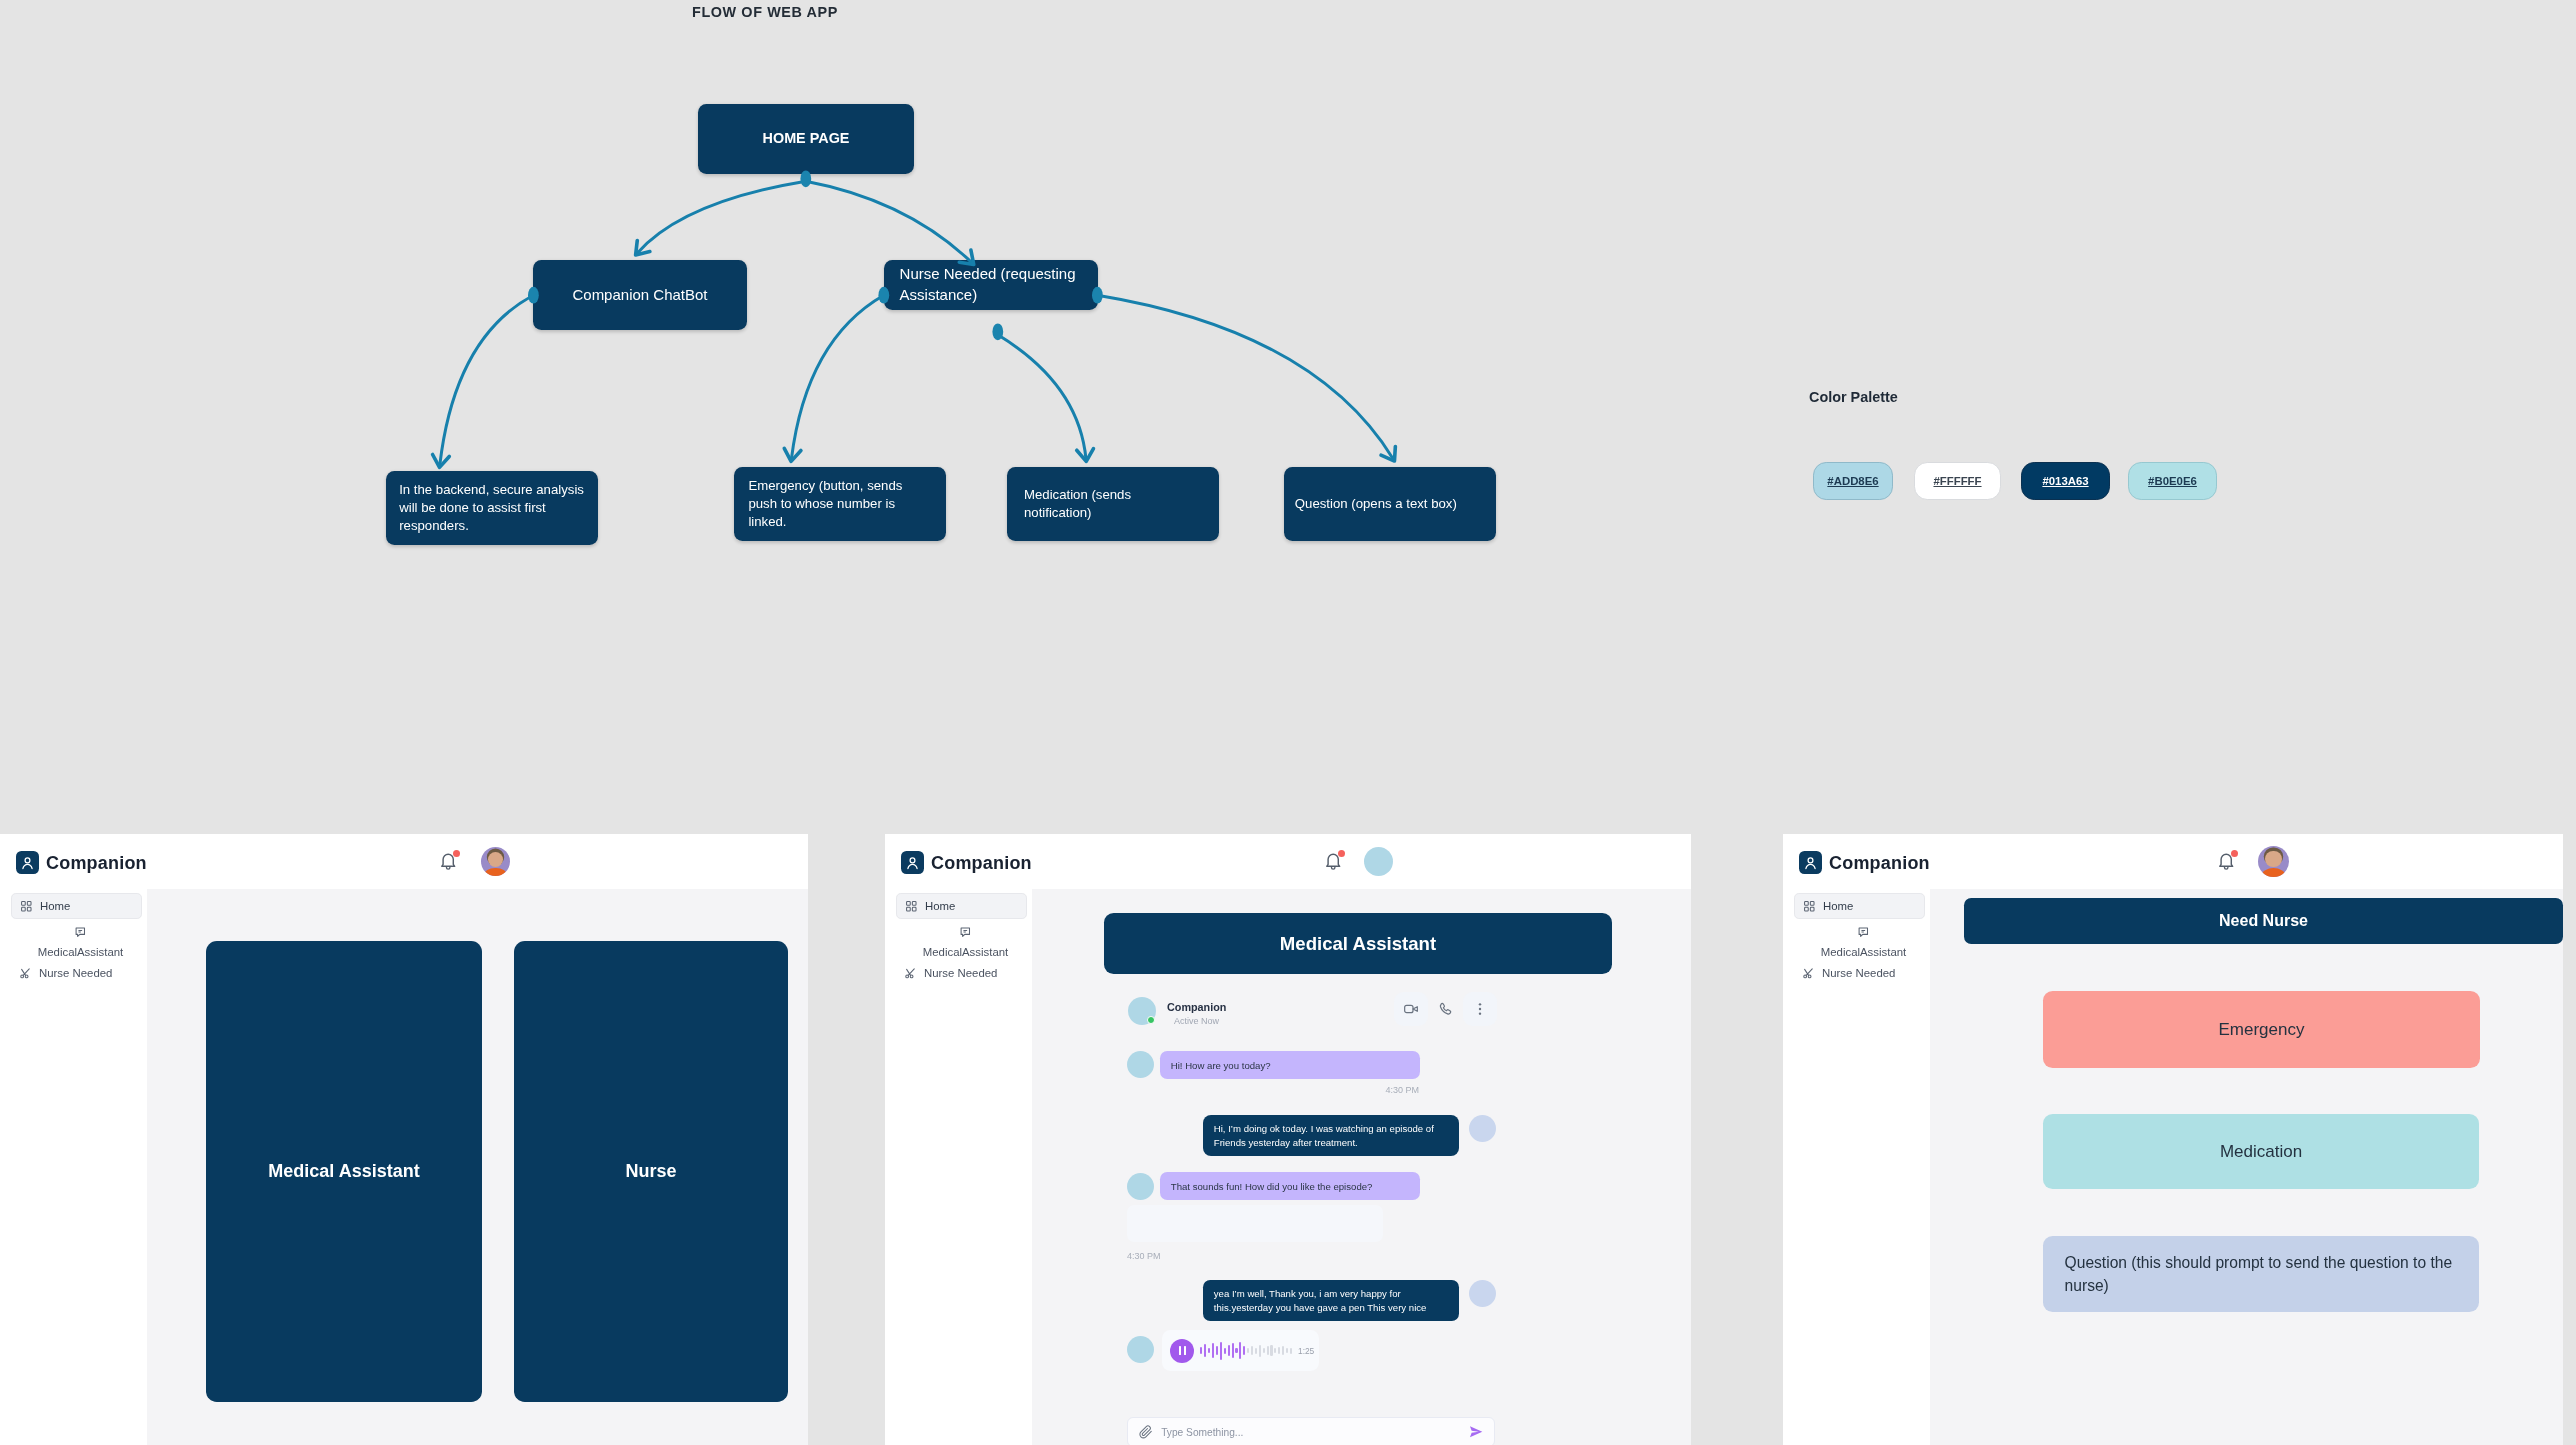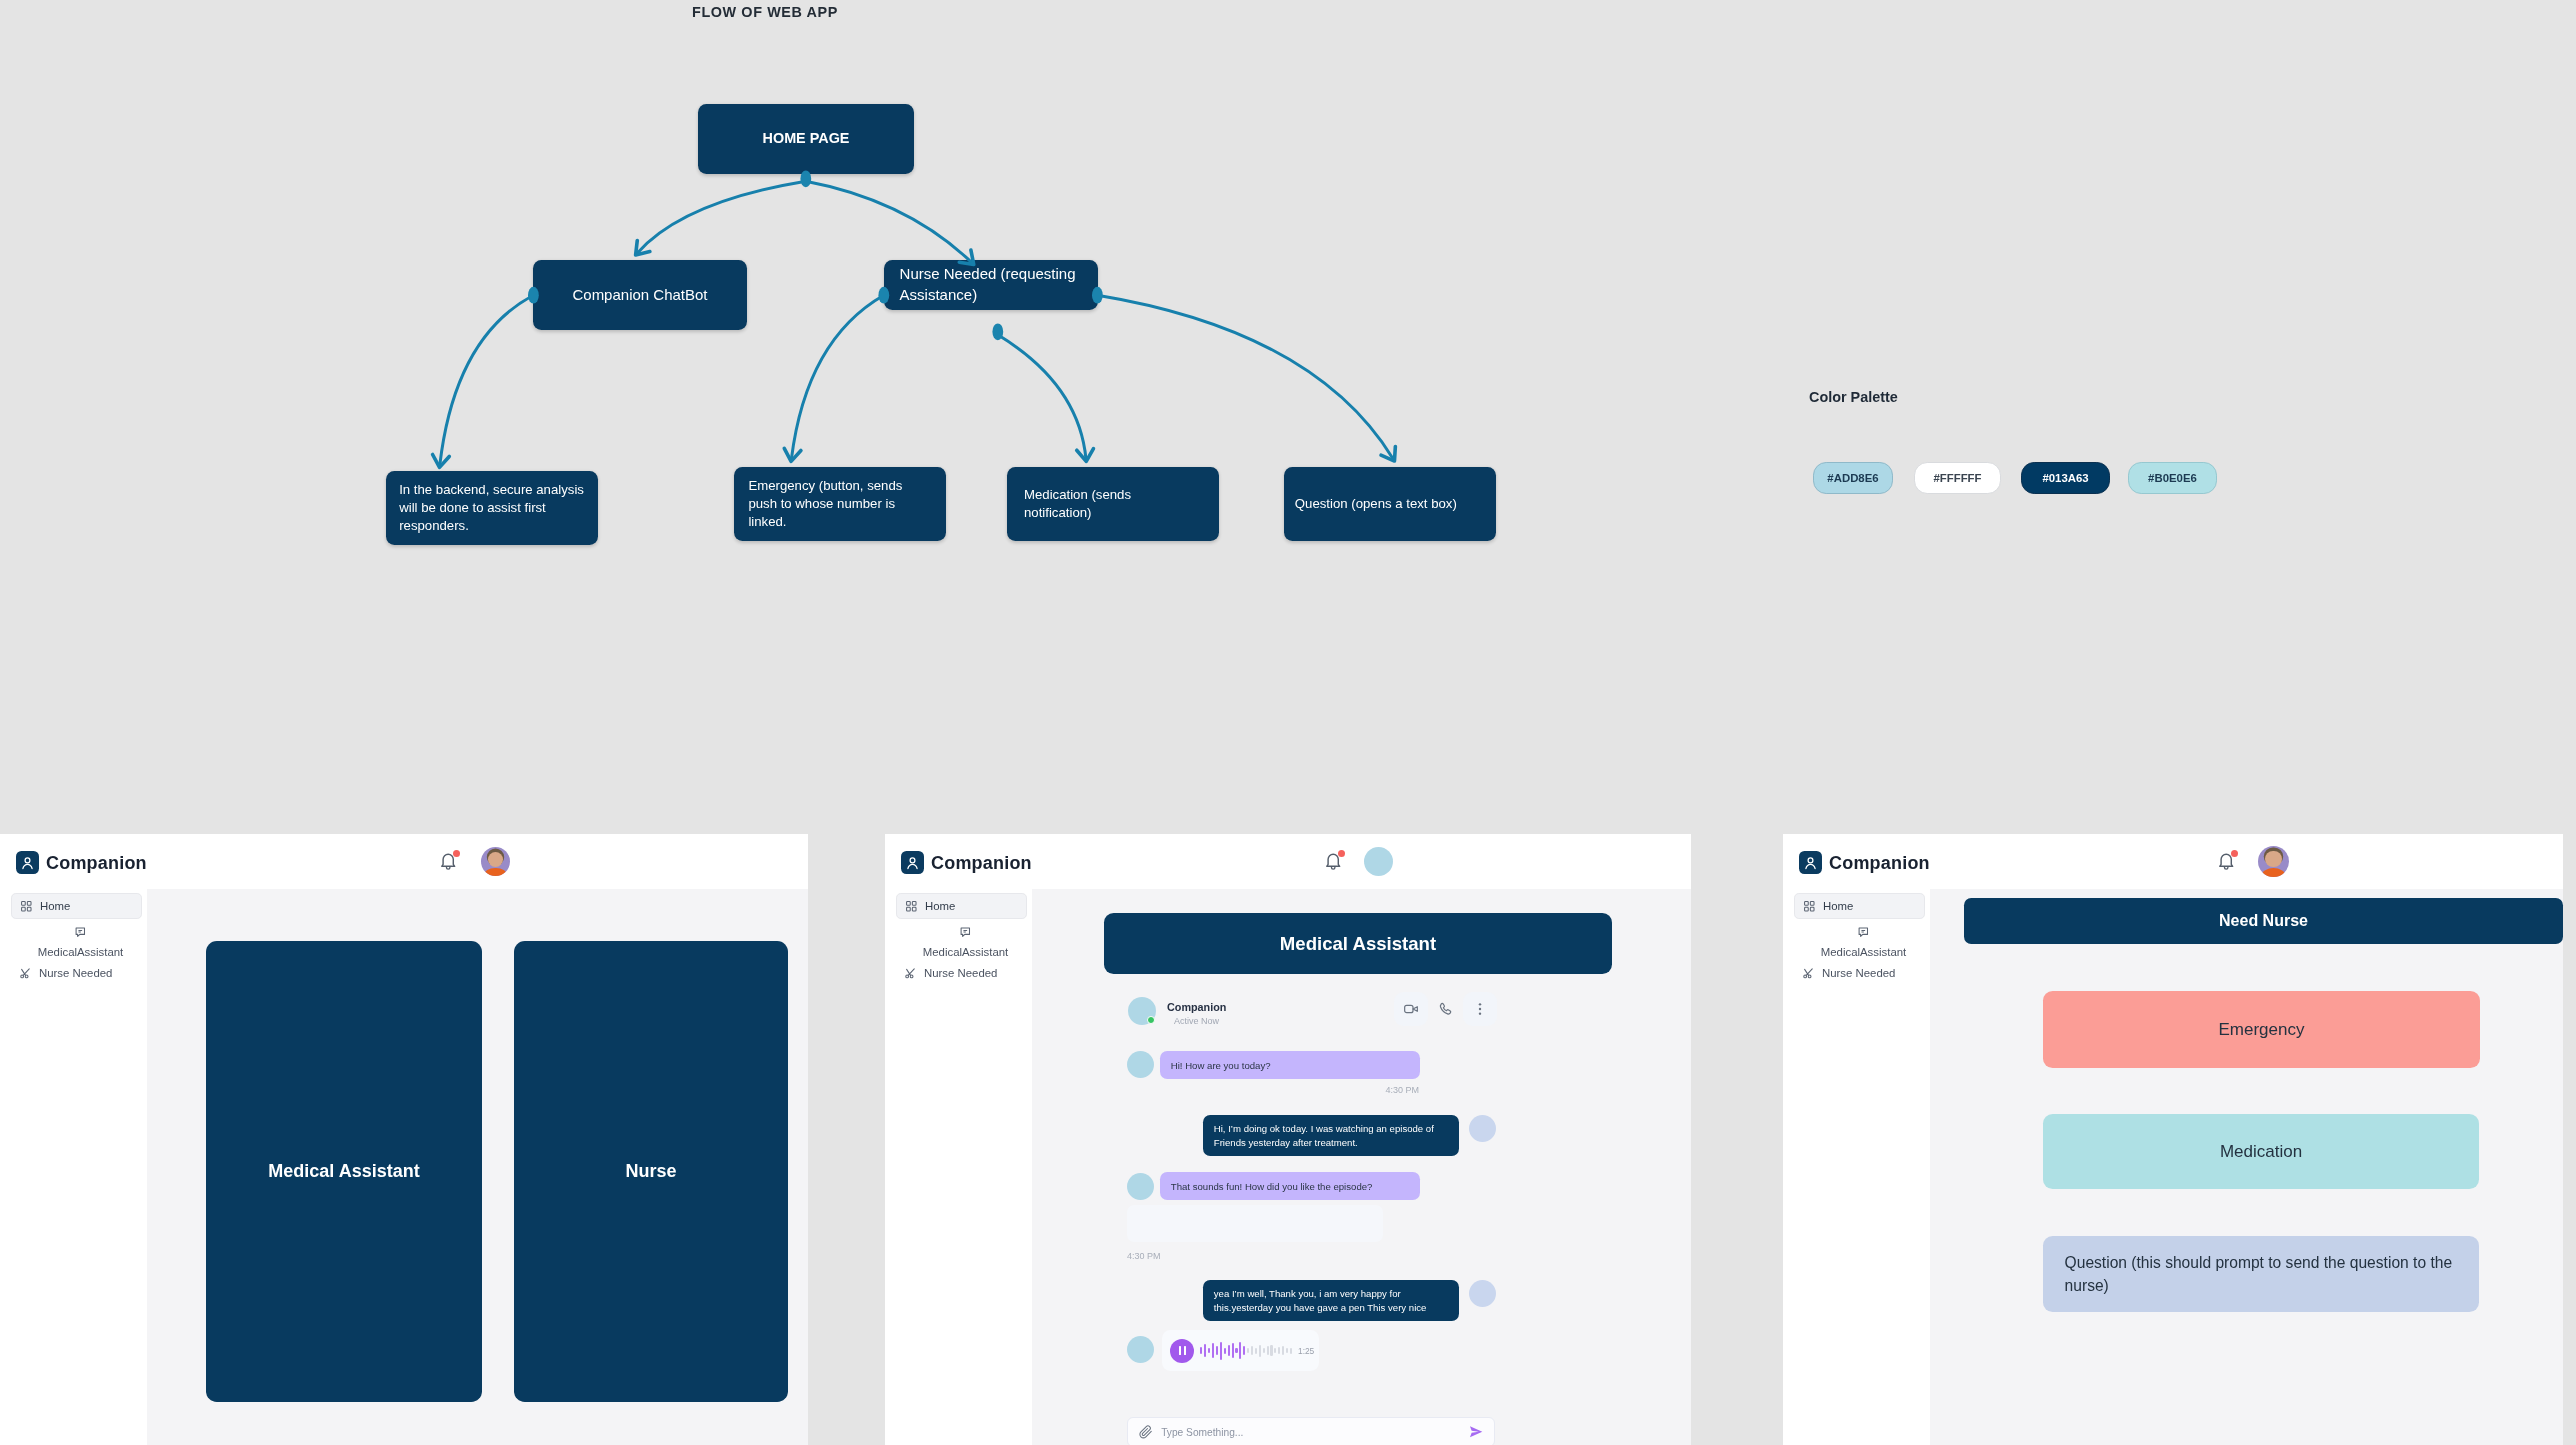--- a/index.html
+++ b/index.html
@@ -15,21 +15,21 @@
   .fn-chatbot { left:533px; top:260px; width:214px; height:70px; font-size:15px; font-weight:500; }
   .fn-nurse { left:884px; top:260px; width:214px; height:50px; font-size:15px; font-weight:500; padding:0 15.6px; }
   .fn-backend { left:386px; top:471px; width:212px; height:74px; font-size:13.2px; padding:0 13.2px; }
   .fn-emergency { left:734px; top:467px; width:212px; height:74px; font-size:13.2px; padding:0 14.4px; }
   .fn-medication { left:1007px; top:467px; width:212px; height:74px; font-size:13.2px; padding:0 17px; }
   .fn-question { left:1284px; top:467px; width:212px; height:74px; font-size:13.2px; padding:0 10.8px; }
   .flow-svg { position:absolute; left:360px; top:90px; width:1200px; height:480px; pointer-events:none; }
 
   
   .palette-title { position:absolute; left:1809px; top:389px; font-size:14.4px; font-weight:600; color:#1F2A37; }
-  .chip { position:absolute; top:462px; height:32px; border-radius:13.2px; display:flex; align-items:center; justify-content:center; font-size:11.4px; font-weight:600; }
+  .chip { position:absolute; top:462px; height:38px; border-radius:13.2px; display:flex; align-items:center; justify-content:center; font-size:11.4px; font-weight:600;text-decoration:underline; }
   .chip1 { left:1813px; width:80px; background:#ADD8E6; border:1.8px solid #8FB9C9; color:#1C3A52; }
   .chip2 { left:1914px; width:87px; background:#FFFFFF; border:1.8px solid #D9DBDE; color:#3A4450; }
   .chip3 { left:2021px; width:89px; background:#013A63; border:1.8px solid #0A3050; color:#FFFFFF; }
   .chip4 { left:2128px; width:89px; background:#B0E0E6; border:1.8px solid #96C8D0; color:#1C3A52; }
 
   
   .app { position:absolute; top:834px; height:611px; background:#fff; }
   .app1 { left:0; width:808px; }
   .app2 { left:885px; width:806px; }
   .app3 { left:1783px; width:780px; }
@@ -246,21 +246,21 @@
           <circle cx="12" cy="12" r="1.8"></circle>
           <circle cx="12" cy="19" r="1.8"></circle>
         </svg>
     </div>
 
     <div class="c-avatar" style="left:242px; top:217px;"></div>
     <div class="bubble-in" style="top:217px;">Hi! How are you today?</div>
 
     <div class="stamp" style="left:456px; top:251px; width:78px; text-align:right;">4:30 PM</div>
 
-    <div class="bubble-out" style="top:281px;">Hi, I’m doing ok today. I was watching an episode of Friends yesterday after treatment.</div>
+    <div class="bubble-out" style="top:281px;border-radius:8px;">Hi, I’m doing ok today. I was watching an episode of Friends yesterday after treatment.</div>
     <div class="c-avatar lav" style="left:584px; top:281px;"></div>
 
     <div class="c-avatar" style="left:242px; top:339px;"></div>
     <div class="bubble-in" style="top:338px;">That sounds fun! How did you like the episode?</div>
 
     <div class="bubble-empty"></div>
 
     <div class="stamp" style="left:242px; top:417px;">4:30 PM</div>
 
     <div class="bubble-out" style="top:446px;">yea I’m well, Thank you, i am very happy for this.yesterday you have gave a pen This very nice</div>

